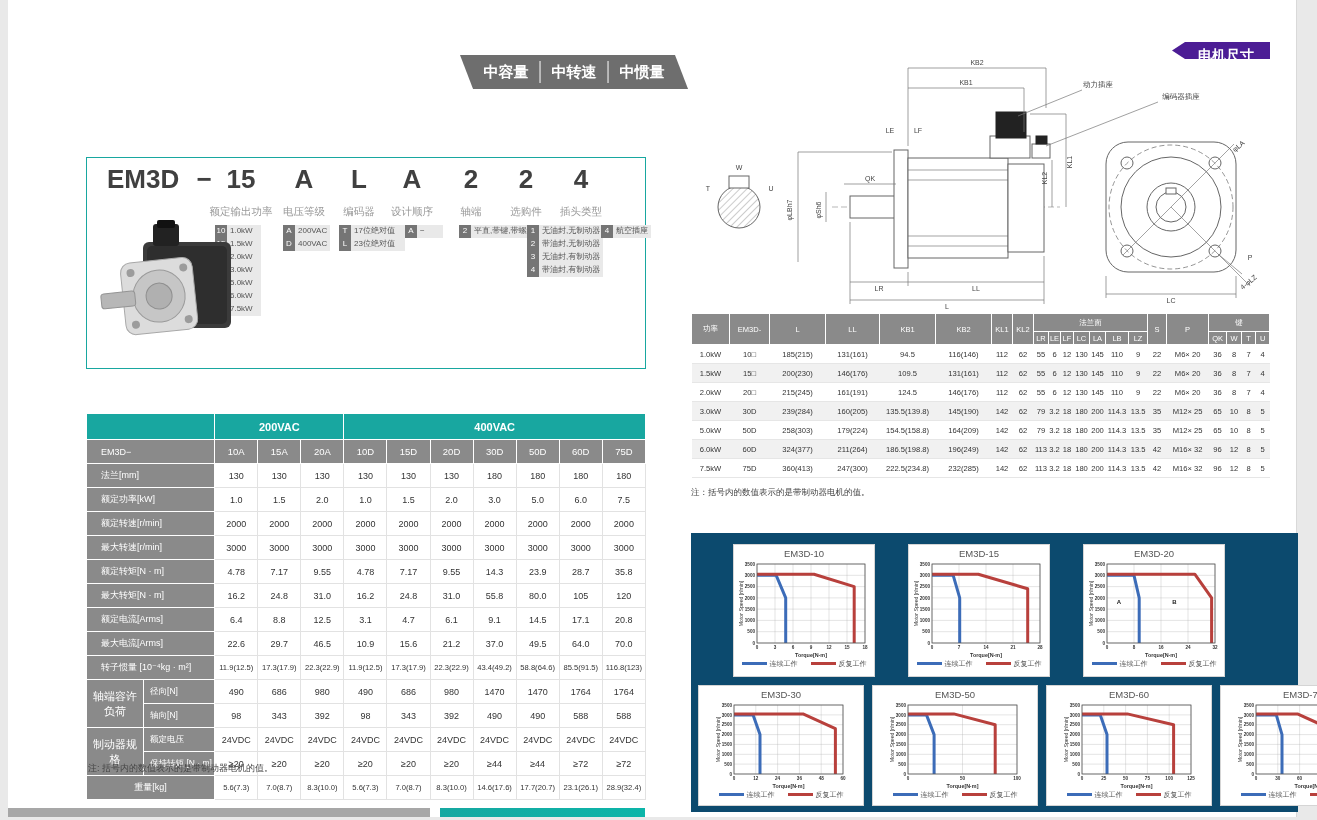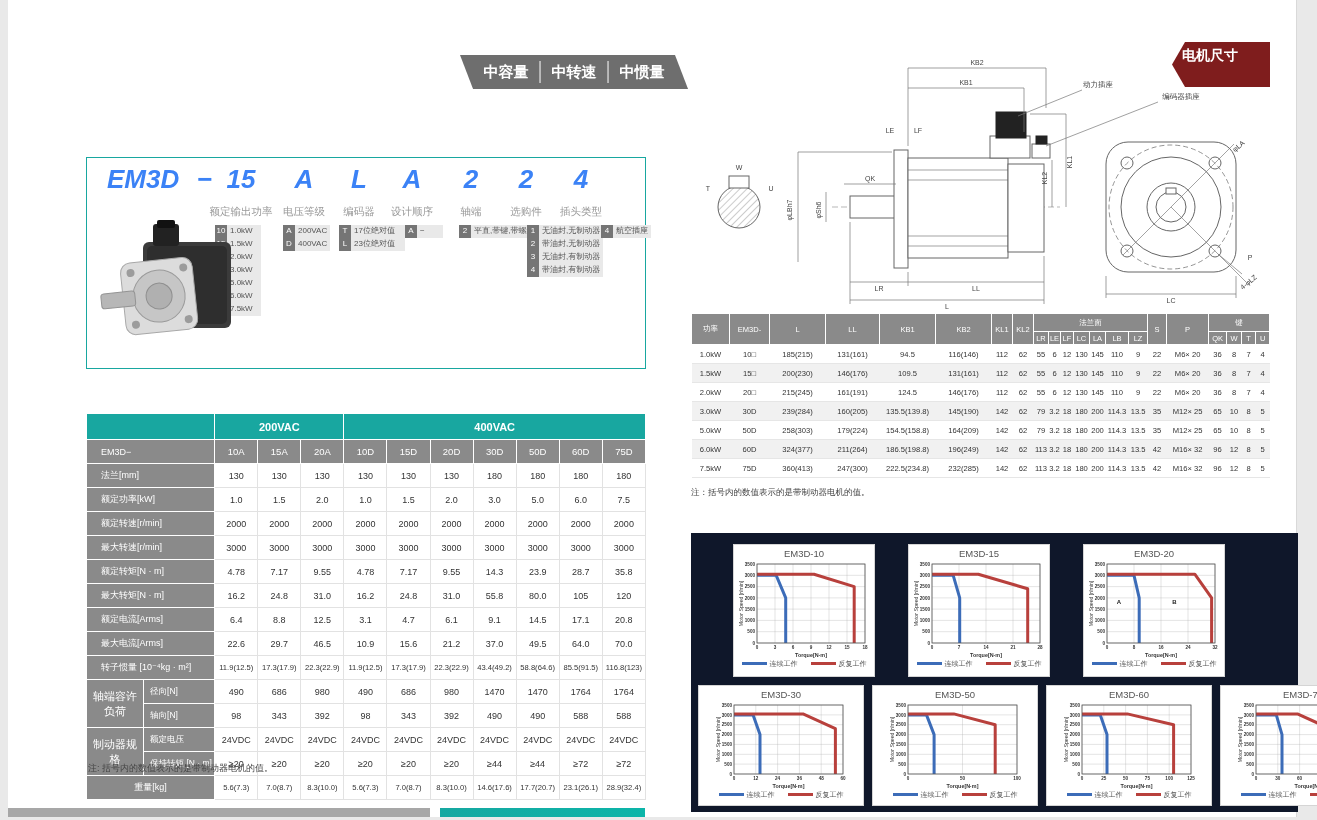--- a/index.html
+++ b/index.html
@@ -9,27 +9,27 @@
 
   
   .title-banner { position:absolute; left:78px; top:47px; width:372px; height:40px; background:#18a7a0;
      clip-path:polygon(0 0, calc(100% - 26px) 0, 100% 100%, 0 100%);
      color:#fff; font-size:21px; font-weight:bold; line-height:40px; padding-left:18px; }
   .tags { position:absolute; left:452px; top:55px; height:34px; background:#6e6e6e; transform:skewX(21deg); transform-origin:top left; padding:0 6px; }
   .tags-inner { display:flex; height:34px; align-items:center; transform:skewX(-21deg); }
   .tags-inner span.tag { color:#fff; font-size:15px; font-weight:bold; padding:0 11px; line-height:20px; }
   .tags-inner span.sep { width:1px; height:22px; background:#fff; }
 
-  .dim-banner { position:absolute; left:1164px; top:42px; width:98px; height:45px; background:#7f1d1d;
+  .dim-banner { position:absolute; left:1164px; top:42px; width:98px; height:17px; background:#4c1d95;
      clip-path:polygon(0 50%, 13px 0, 100% 0, 100% 100%, 13px 100%);
-     color:#fff; font-size:14px; font-weight:bold; line-height:27px; padding-left:10px; }
+     color:#fff; font-size:14px; font-weight:bold; text-align:center; line-height:27px; padding-left:10px; }
 
   
   .model-box { position:absolute; left:78px; top:157px; width:560px; height:212px; border:1px solid #18a7a0; background:#fff; }
-  .mcode { position:absolute; top:6px; font-size:26px; font-weight:bold; color:#3b82f6; transform:translateX(-50%); white-space:nowrap;font-style:italic; }
+  .mcode { position:absolute; top:6px; font-size:26px; font-weight:bold; color:#404040; transform:translateX(-50%); white-space:nowrap; }
   .mcode.prefix { transform:none; left:20px; }
   .mlabel { position:absolute; top:47px; font-size:10.5px; color:#999; transform:translateX(-50%); white-space:nowrap; }
   .mopts { position:absolute; top:67px; display:flex; flex-direction:column; }
   .opt { display:flex; height:12.5px; margin-bottom:0.5px; }
   .opt-code { width:12px; background:#757575; color:#fff; font-size:8px; line-height:12.5px; text-align:center; flex:0 0 12px; }
   .opt-text { background:#e9e9e9; color:#555; font-size:8px; line-height:12.5px; padding:0 3px; flex:1; white-space:nowrap; }
   .model-notes { position:absolute; left:352px; top:156px; font-size:9px; color:#555; line-height:15px; white-space:nowrap; }
   .model-notes div.indent { padding-left:17px; }
   .motor-photo { position:absolute; left:8px; top:60px; }
 
@@ -50,21 +50,21 @@
   
   table.dims { position:absolute; left:683px; top:313px; width:578px; border-collapse:collapse; table-layout:fixed; }
   table.dims th { background:#8a8a8a; color:#fff; font-size:7.5px; font-weight:normal; border:1px solid #fff; padding:0; text-align:center; }
   table.dims thead tr.r1 th { height:18px; }
   table.dims thead tr.r2 th { height:13px; }
   table.dims td { font-size:7.6px; color:#333; text-align:center; height:19px; padding:0; border-bottom:1px solid #e6e6e6; white-space:nowrap; }
   table.dims tbody tr.alt td { background:#f1f1f1; }
   .dim-note { position:absolute; left:683px; top:487px; font-size:8.5px; color:#444;font-family:Liberation Mono, monospace; }
 
   
-  .charts-panel { position:absolute; left:683px; top:533px; width:607px; height:279px; background:#0f172a;padding-left:32px; }
+  .charts-panel { position:absolute; left:683px; top:533px; width:607px; height:279px; background:#0c4a6e;padding-left:32px; }
   .chart-row1 { position:absolute; left:42px; top:11px; display:flex; gap:33px; }
   .chart-row2 { position:absolute; left:7px; top:152px; display:flex; gap:8px; }
   .chart-card { background:#fff; border:1px solid #d5d5d5; padding:2px 2px 1px; }
   .chart-card.c1 { width:142px; height:133px; }
   .chart-card.c2 { width:166px; height:121px; }
   .chart-title { text-align:center; font-size:9.5px; color:#555; height:13px; line-height:13px; }
   .chart-card svg { display:block; margin:0 auto; }
   .chart-legend { display:flex; justify-content:center; gap:13px; align-items:center; height:11px; }
   .leg-item { display:flex; align-items:center; gap:3px; font-size:7px; color:#555; }
   .leg-line { width:25px; height:3px; }

